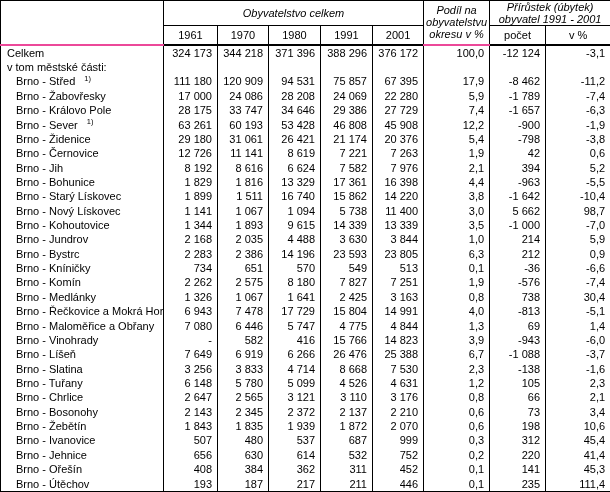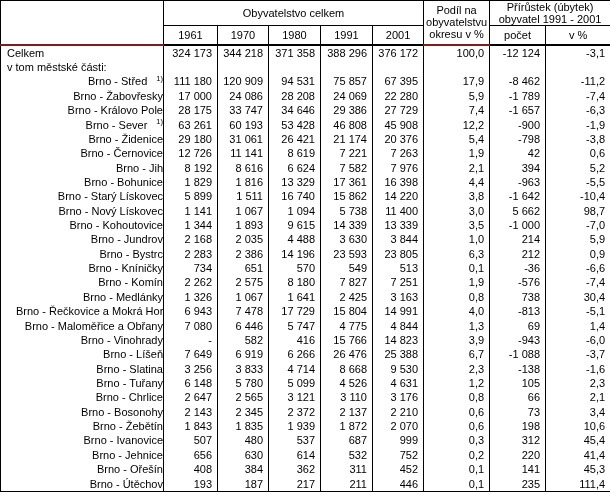--- a/index.html
+++ b/index.html
@@ -14,29 +14,29 @@
     border:1px solid #000;
   }
   th, td {
     border-left:1px solid #000;
     padding:0; margin:0;
     overflow:hidden; white-space:nowrap;
     font-weight:normal;
     vertical-align:middle;
   }
   thead th { text-align:center; }
-  tr.h1 { height:21px; }
+  tr.h1 { height:21px;font-style:italic; }
   tr.h1 th.grp { border-bottom:1px solid #000; }
   tr.h2 { height:19px; }
   tr.h2 th { border-bottom:2px solid #000; }
-  th.rs { border-bottom:2px solid #7f1d1d; }
+  th.rs { border-bottom:2px solid #ec4899; }
   th.wrap { white-space:normal; line-height:12px; padding:0 2px; }
   tbody td { border-top:0; border-bottom:0; height:14px; }
   td.label { text-align:left; padding-left:6px; }
-  td.label.indent { padding-left:15px;text-align:right; }
+  td.label.indent { padding-left:15px; }
   td.num { text-align:right; padding-right:5px; }
   .fn {
     font-size:7.5px; vertical-align:super; margin-left:9px; line-height:0;
   }
 </style>
 </head>
 <body>
 
 <div class="sheet">
   <table class="stat">
@@ -66,21 +66,21 @@
         <th>2001</th>
         <th>počet</th>
         <th>v %</th>
       </tr>
     </thead>
     <tbody>
         <tr>
           <td class="label">Celkem</td>
           <td class="num">324 173</td>
           <td class="num">344 218</td>
-          <td class="num">371 358</td>
+          <td class="num">371 396</td>
           <td class="num">388 296</td>
           <td class="num">376 172</td>
           <td class="num">100,0</td>
           <td class="num">-12 124</td>
           <td class="num">-3,1</td>
         </tr>
         <tr>
           <td class="label">v tom městské části:</td>
           <td class="num"></td>
           <td class="num"></td>
@@ -174,21 +174,21 @@
           <td class="num">1 816</td>
           <td class="num">13 329</td>
           <td class="num">17 361</td>
           <td class="num">16 398</td>
           <td class="num">4,4</td>
           <td class="num">-963</td>
           <td class="num">-5,5</td>
         </tr>
         <tr>
           <td class="label indent">Brno - Starý Lískovec</td>
-          <td class="num">5 899</td>
+          <td class="num">1 899</td>
           <td class="num">1 511</td>
           <td class="num">16 740</td>
           <td class="num">15 862</td>
           <td class="num">14 220</td>
           <td class="num">3,8</td>
           <td class="num">-1 642</td>
           <td class="num">-10,4</td>
         </tr>
         <tr>
           <td class="label indent">Brno - Nový Lískovec</td>
@@ -310,21 +310,21 @@
           <td class="num">6,7</td>
           <td class="num">-1 088</td>
           <td class="num">-3,7</td>
         </tr>
         <tr>
           <td class="label indent">Brno - Slatina</td>
           <td class="num">3 256</td>
           <td class="num">3 833</td>
           <td class="num">4 714</td>
           <td class="num">8 668</td>
-          <td class="num">9 530</td>
+          <td class="num">7 530</td>
           <td class="num">2,3</td>
           <td class="num">-138</td>
           <td class="num">-1,6</td>
         </tr>
         <tr>
           <td class="label indent">Brno - Tuřany</td>
           <td class="num">6 148</td>
           <td class="num">5 780</td>
           <td class="num">5 099</td>
           <td class="num">4 526</td>

